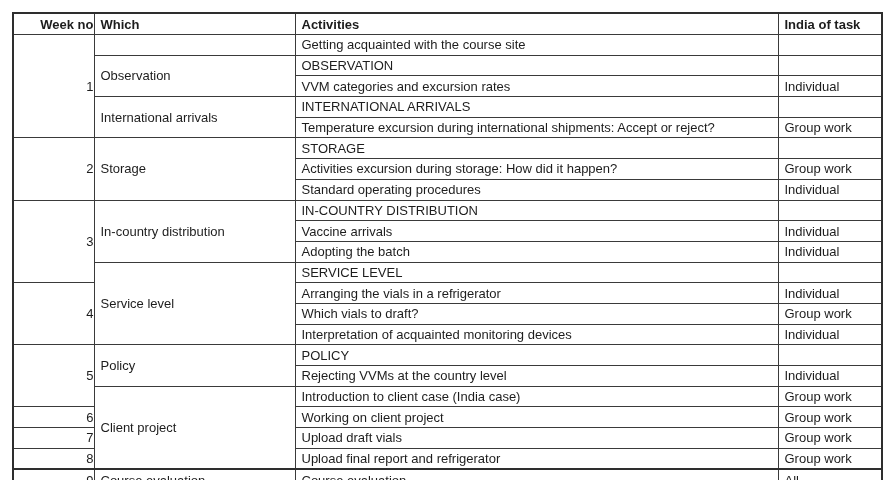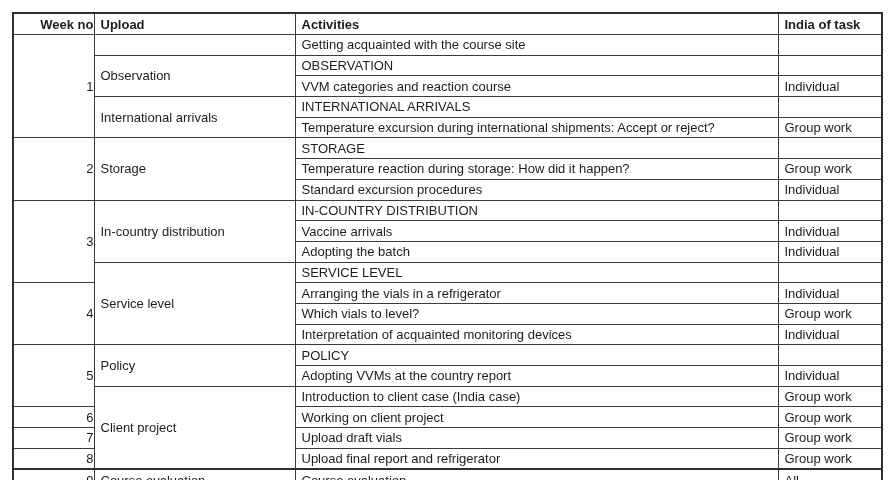--- a/index.html
+++ b/index.html
@@ -65,62 +65,62 @@
   <table class="schedule">
     <colgroup>
       <col class="col-week">
         <col class="col-level">
         <col class="col-act">
         <col class="col-type">
     </colgroup>
     <thead>
       <tr>
         <th class="week-head">Week no</th>
-        <th>Upload</th>
+        <th>Which</th>
         <th>Activities</th>
         <th>India of task</th>
       </tr>
     </thead>
     <tbody>
       <tr>
         <td class="week-cell" rowspan="5">1</td>
         <td></td>
         <td>Getting acquainted with the course site</td>
         <td></td>
       </tr>
       <tr>
         <td rowspan="2">Observation</td>
         <td>OBSERVATION</td>
         <td></td>
       </tr>
       <tr>
-        <td>VVM categories and reaction course</td>
+        <td>VVM categories and excursion rates</td>
         <td>Individual</td>
       </tr>
       <tr>
         <td rowspan="2">International arrivals</td>
         <td>INTERNATIONAL ARRIVALS</td>
         <td></td>
       </tr>
       <tr>
         <td>Temperature excursion during international shipments: Accept or reject?</td>
         <td>Group work</td>
       </tr>
       <tr>
         <td class="week-cell" rowspan="3">2</td>
         <td rowspan="3">Storage</td>
         <td>STORAGE</td>
         <td></td>
       </tr>
       <tr>
-        <td>Temperature reaction during storage: How did it happen?</td>
+        <td>Activities excursion during storage: How did it happen?</td>
         <td>Group work</td>
       </tr>
       <tr>
-        <td>Standard excursion procedures</td>
+        <td>Standard operating procedures</td>
         <td>Individual</td>
       </tr>
       <tr>
         <td class="week-cell" rowspan="4">3</td>
         <td rowspan="3">In-country distribution</td>
         <td>IN-COUNTRY DISTRIBUTION</td>
         <td></td>
       </tr>
       <tr>
         <td>Vaccine arrivals</td>
@@ -134,35 +134,35 @@
         <td rowspan="4">Service level</td>
         <td>SERVICE LEVEL</td>
         <td></td>
       </tr>
       <tr>
         <td class="week-cell" rowspan="3">4</td>
         <td>Arranging the vials in a refrigerator</td>
         <td>Individual</td>
       </tr>
       <tr>
-        <td>Which vials to level?</td>
+        <td>Which vials to draft?</td>
         <td>Group work</td>
       </tr>
       <tr>
         <td>Interpretation of acquainted monitoring devices</td>
         <td>Individual</td>
       </tr>
       <tr>
         <td class="week-cell" rowspan="3">5</td>
         <td rowspan="2">Policy</td>
         <td>POLICY</td>
         <td></td>
       </tr>
       <tr>
-        <td>Adopting VVMs at the country report</td>
+        <td>Rejecting VVMs at the country level</td>
         <td>Individual</td>
       </tr>
       <tr>
         <td rowspan="4">Client project</td>
         <td>Introduction to client case (India case)</td>
         <td>Group work</td>
       </tr>
       <tr>
         <td class="week-cell">6</td>
         <td>Working on client project</td>

